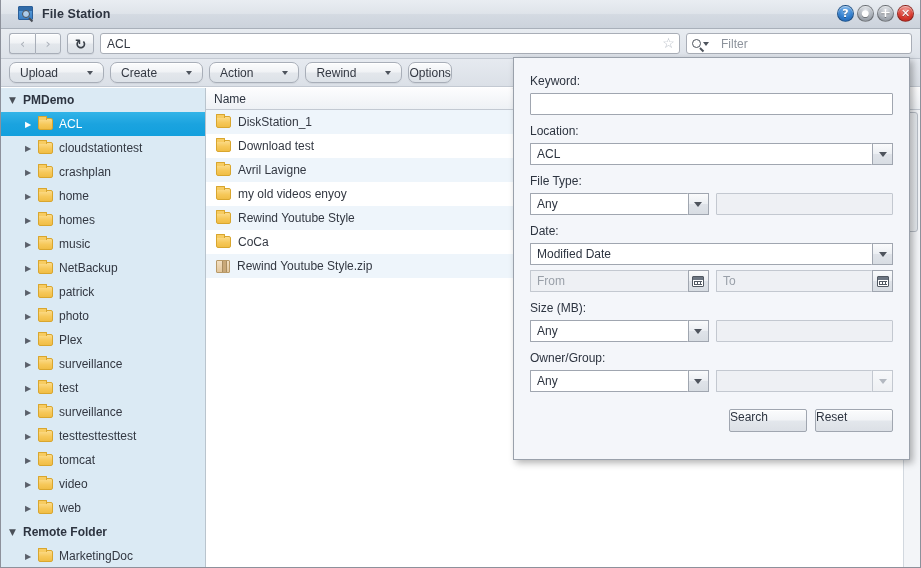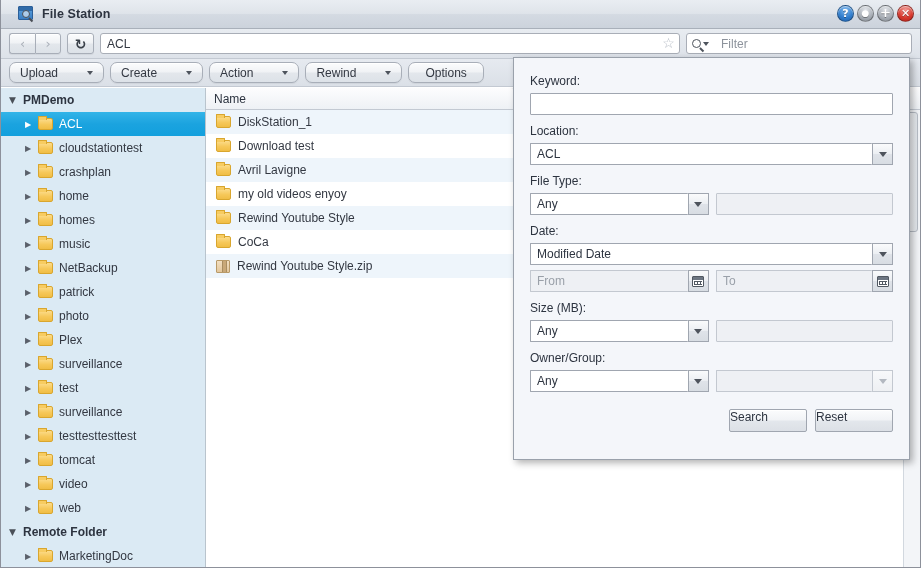--- a/index.html
+++ b/index.html
@@ -566,21 +566,21 @@
       <span class="arr"></span>
     </div>
     <div class="btn tbtn">
       <span class="lbl">Action</span>
       <span class="arr"></span>
     </div>
     <div class="btn tbtn">
       <span class="lbl">Rewind</span>
       <span class="arr"></span>
     </div>
-    <div class="btn tbtn" style="padding:0 16px;">
+    <div class="btn tbtn" style="padding:0 0;">
       <span class="lbl">Options</span>
     </div>
   </div>
 
   <div id="body">
 
     <div id="sidebar">
       <div class="tree-root">
         <span class="tw">▼</span>
         <span>PMDemo</span>

